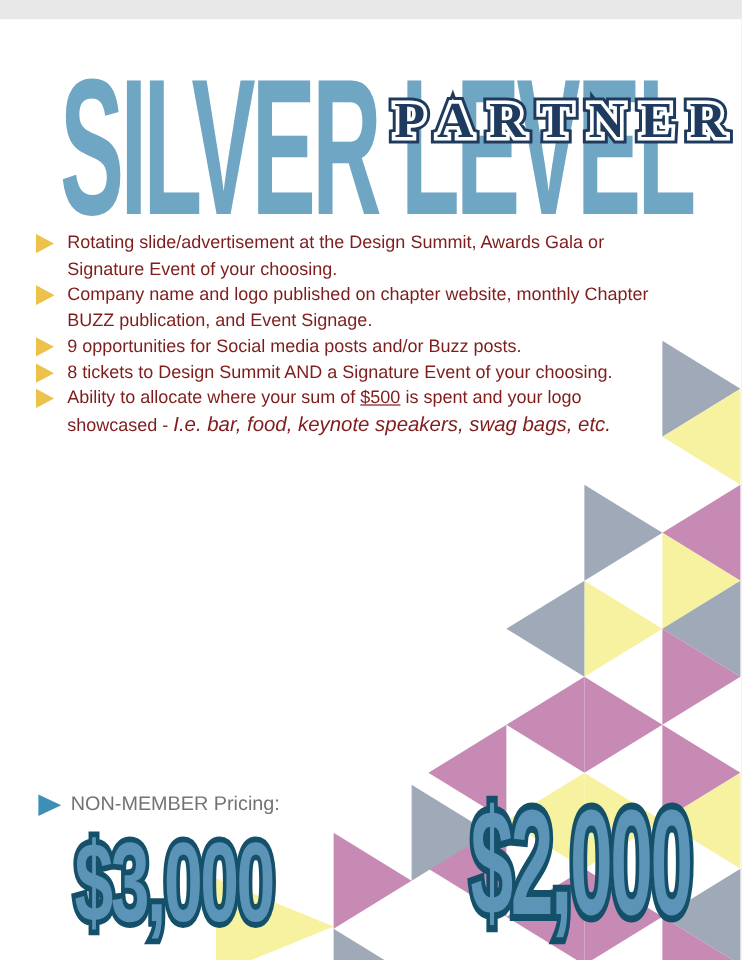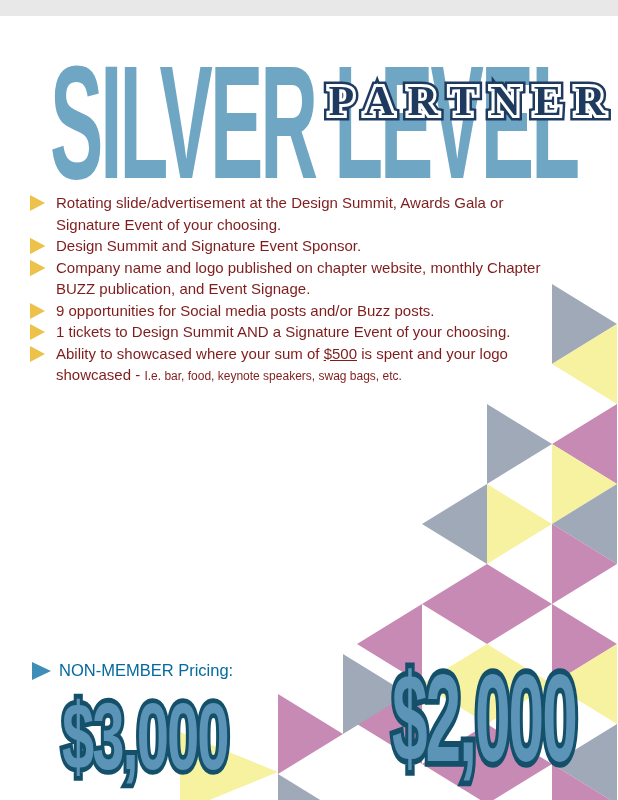--- a/index.html
+++ b/index.html
@@ -35,26 +35,26 @@
     color:#7f1d1d;font-size:15px;line-height:21.5px;
   }
   .benefits li{position:relative;padding-left:26px;width:490px;}
   .tri-bullet{
     position:absolute;left:0;top:3px;width:0;height:0;
     border-left:15px solid #ecc24a;
     border-top:8px solid transparent;
     border-bottom:8px solid transparent;
   }
   .amount-underline{text-decoration:underline;}
-  .fine-print{font-size:12px;}
+  .fine-print{font-style:italic;font-size:17px;}
 
   
   .pricing-row{
     position:absolute;left:32px;top:645px;z-index:3;
-    color:#0369a1;font-size:16.5px;display:flex;align-items:center;
+    color:#737373;font-size:16.5px;display:flex;align-items:center;
   }
   .tri-bullet-teal{
     width:0;height:0;margin-right:8px;
     border-left:19px solid #3e8fb8;
     border-top:9px solid transparent;
     border-bottom:9px solid transparent;
   }
   .price{
     position:absolute;z-index:3;font-weight:bold;white-space:nowrap;
     transform-origin:top left;line-height:1;
@@ -109,40 +109,39 @@
   <ul class="benefits">
     <li>
       <span class="tri-bullet"></span>
       <span>Rotating slide/advertisement at the Design Summit, Awards Gala or Signature Event of your choosing.</span>
     </li>
     <li>
       <span class="tri-bullet"></span>
     </li>
     <li>
       <span class="tri-bullet"></span>
-      <span>Design Summit and Signature Event Sponsor.</span>
     </li>
     <li>
       <span class="tri-bullet"></span>
     </li>
     <li>
       <span class="tri-bullet"></span>
       <span>Company name and logo published on chapter website, monthly Chapter BUZZ publication, and Event Signage.</span>
     </li>
     <li>
       <span class="tri-bullet"></span>
       <span>9 opportunities for Social media posts and/or Buzz posts.</span>
     </li>
     <li>
       <span class="tri-bullet"></span>
-      <span>1 tickets to Design Summit AND a Signature Event of your choosing.</span>
+      <span>8 tickets to Design Summit AND a Signature Event of your choosing.</span>
     </li>
     <li>
       <span class="tri-bullet"></span>
-      <span>Ability to showcased where your sum of </span><span class="amount-underline">$500</span><span> is spent and your logo showcased - </span><span class="fine-print">I.e. bar, food, keynote speakers, swag bags, etc.</span>
+      <span>Ability to allocate where your sum of </span><span class="amount-underline">$500</span><span> is spent and your logo showcased - </span><span class="fine-print">I.e. bar, food, keynote speakers, swag bags, etc.</span>
     </li>
   </ul>
 
   <div class="pricing-row">
     <span class="tri-bullet-teal"></span>
     <span>NON-MEMBER Pricing:</span>
   </div>
 
   <div class="price price-left">
     <span class="stroke">$3,000</span>

